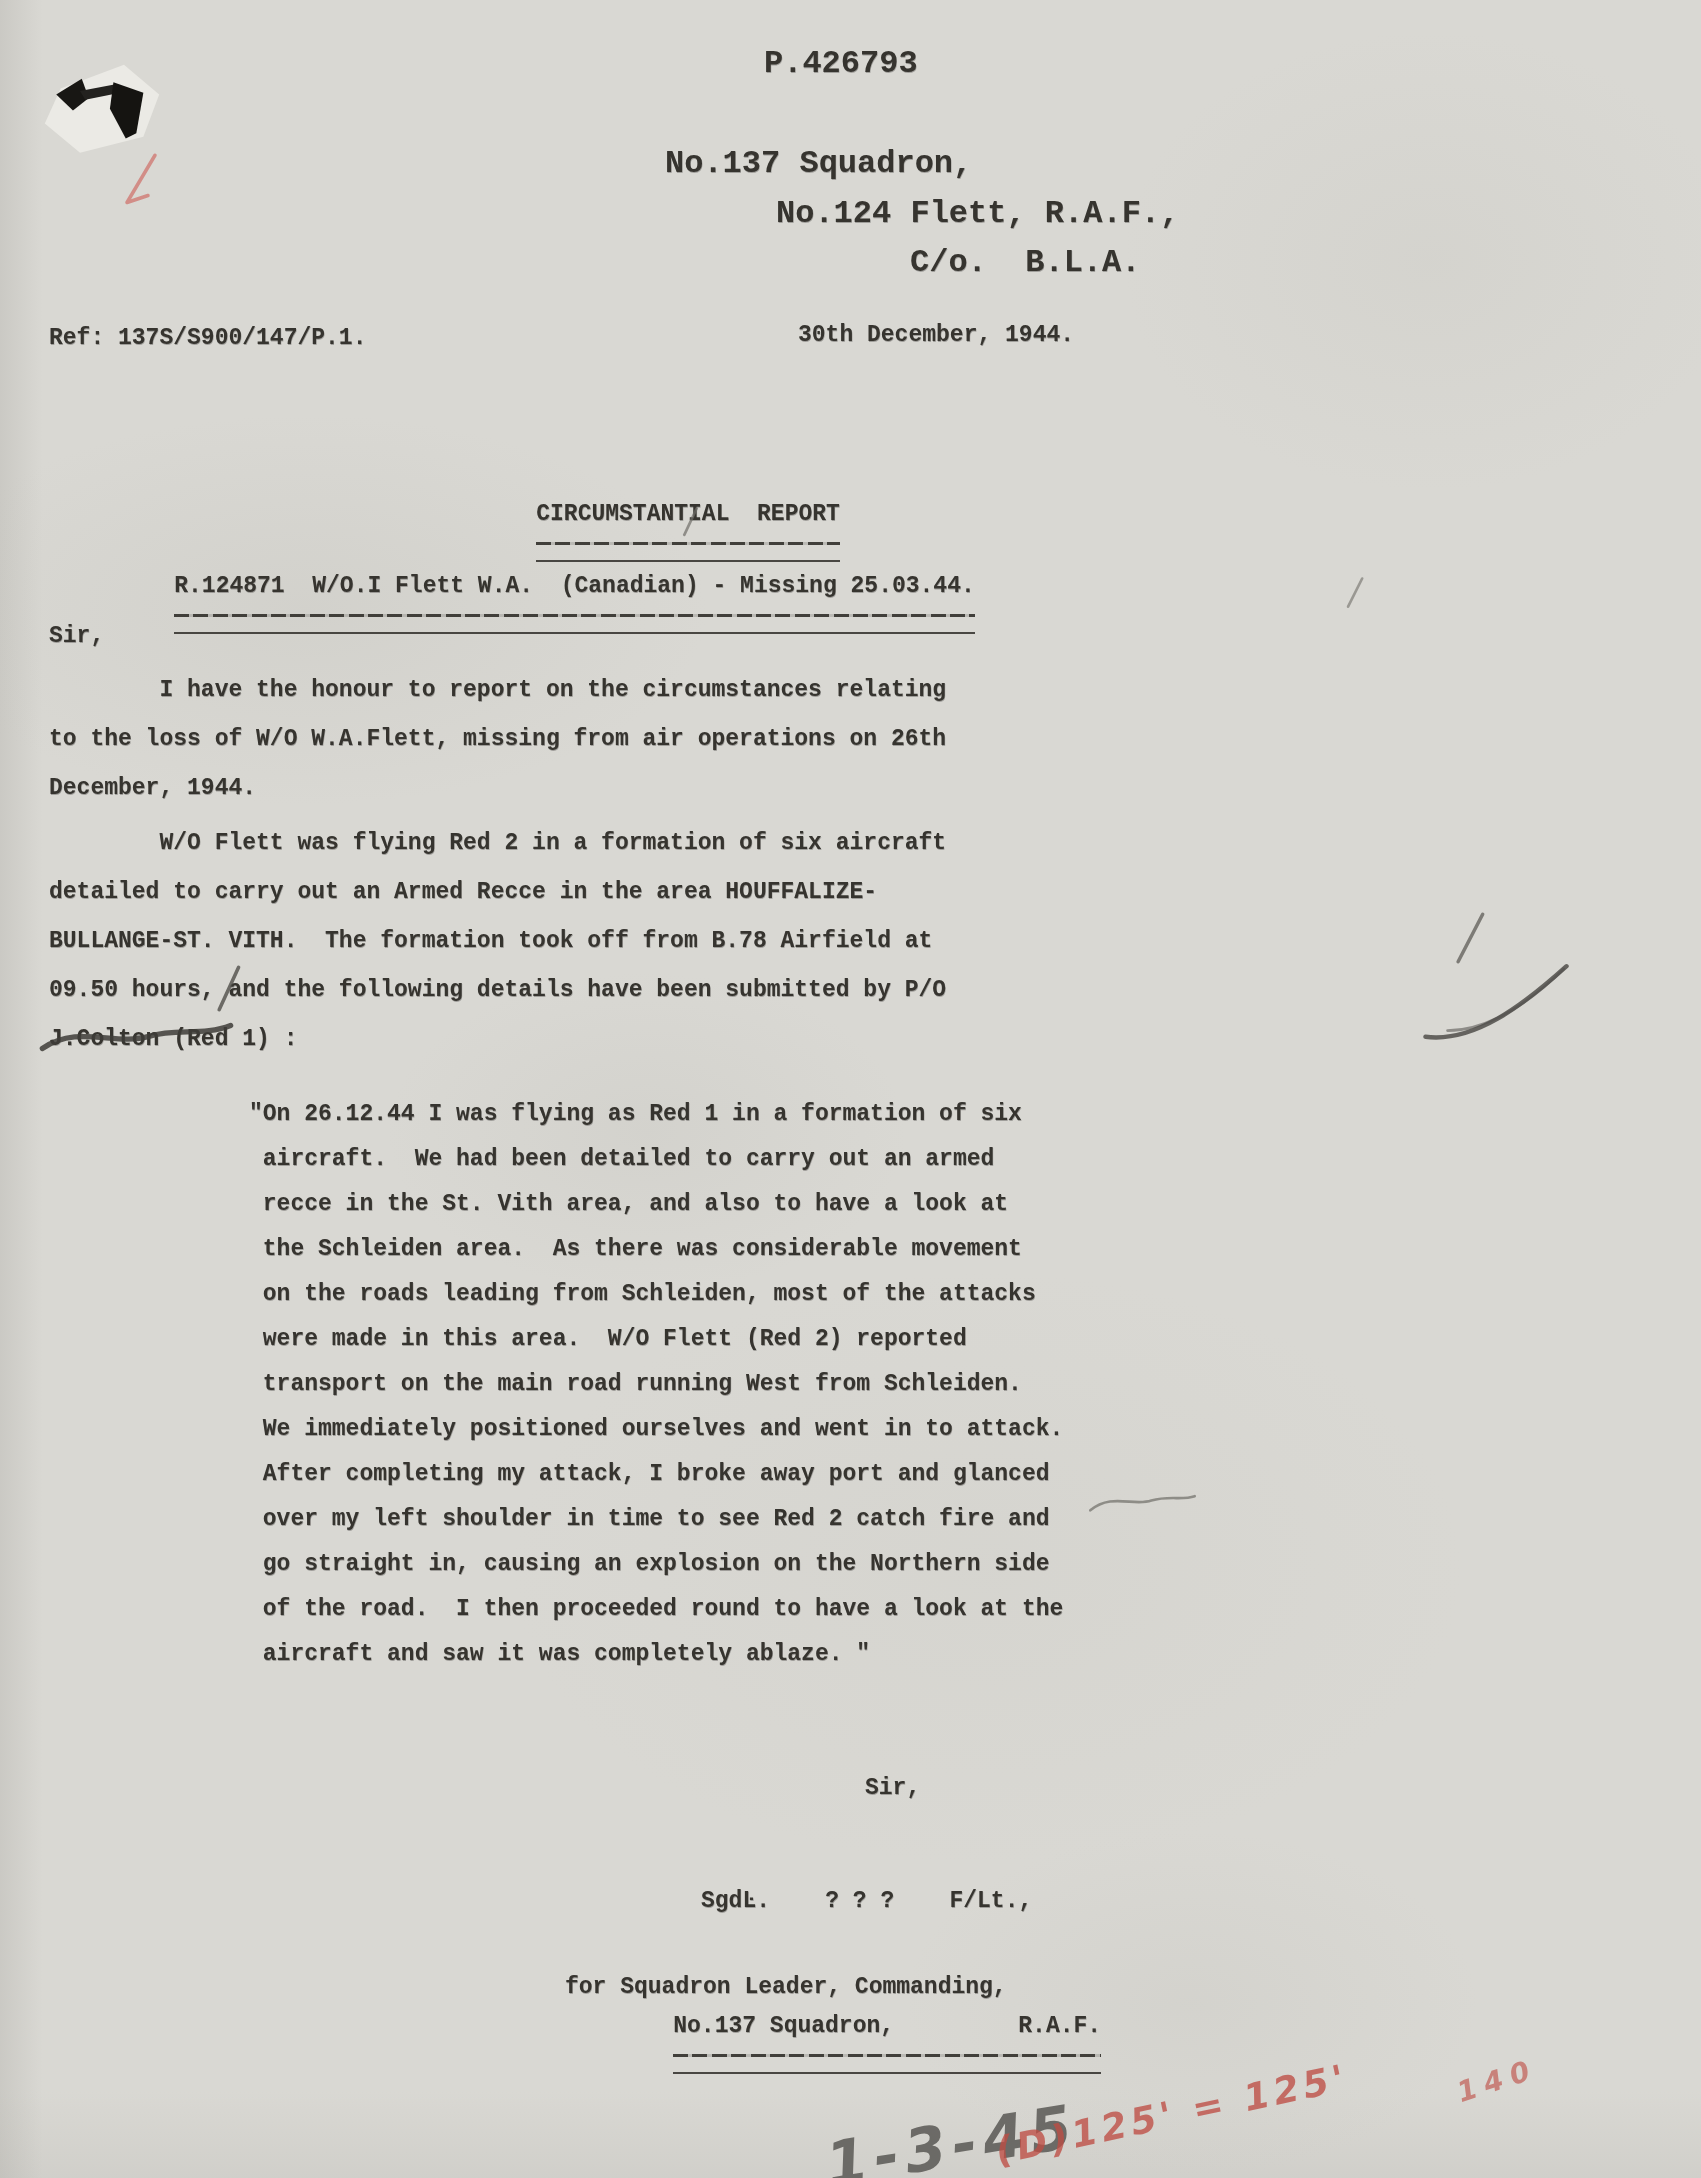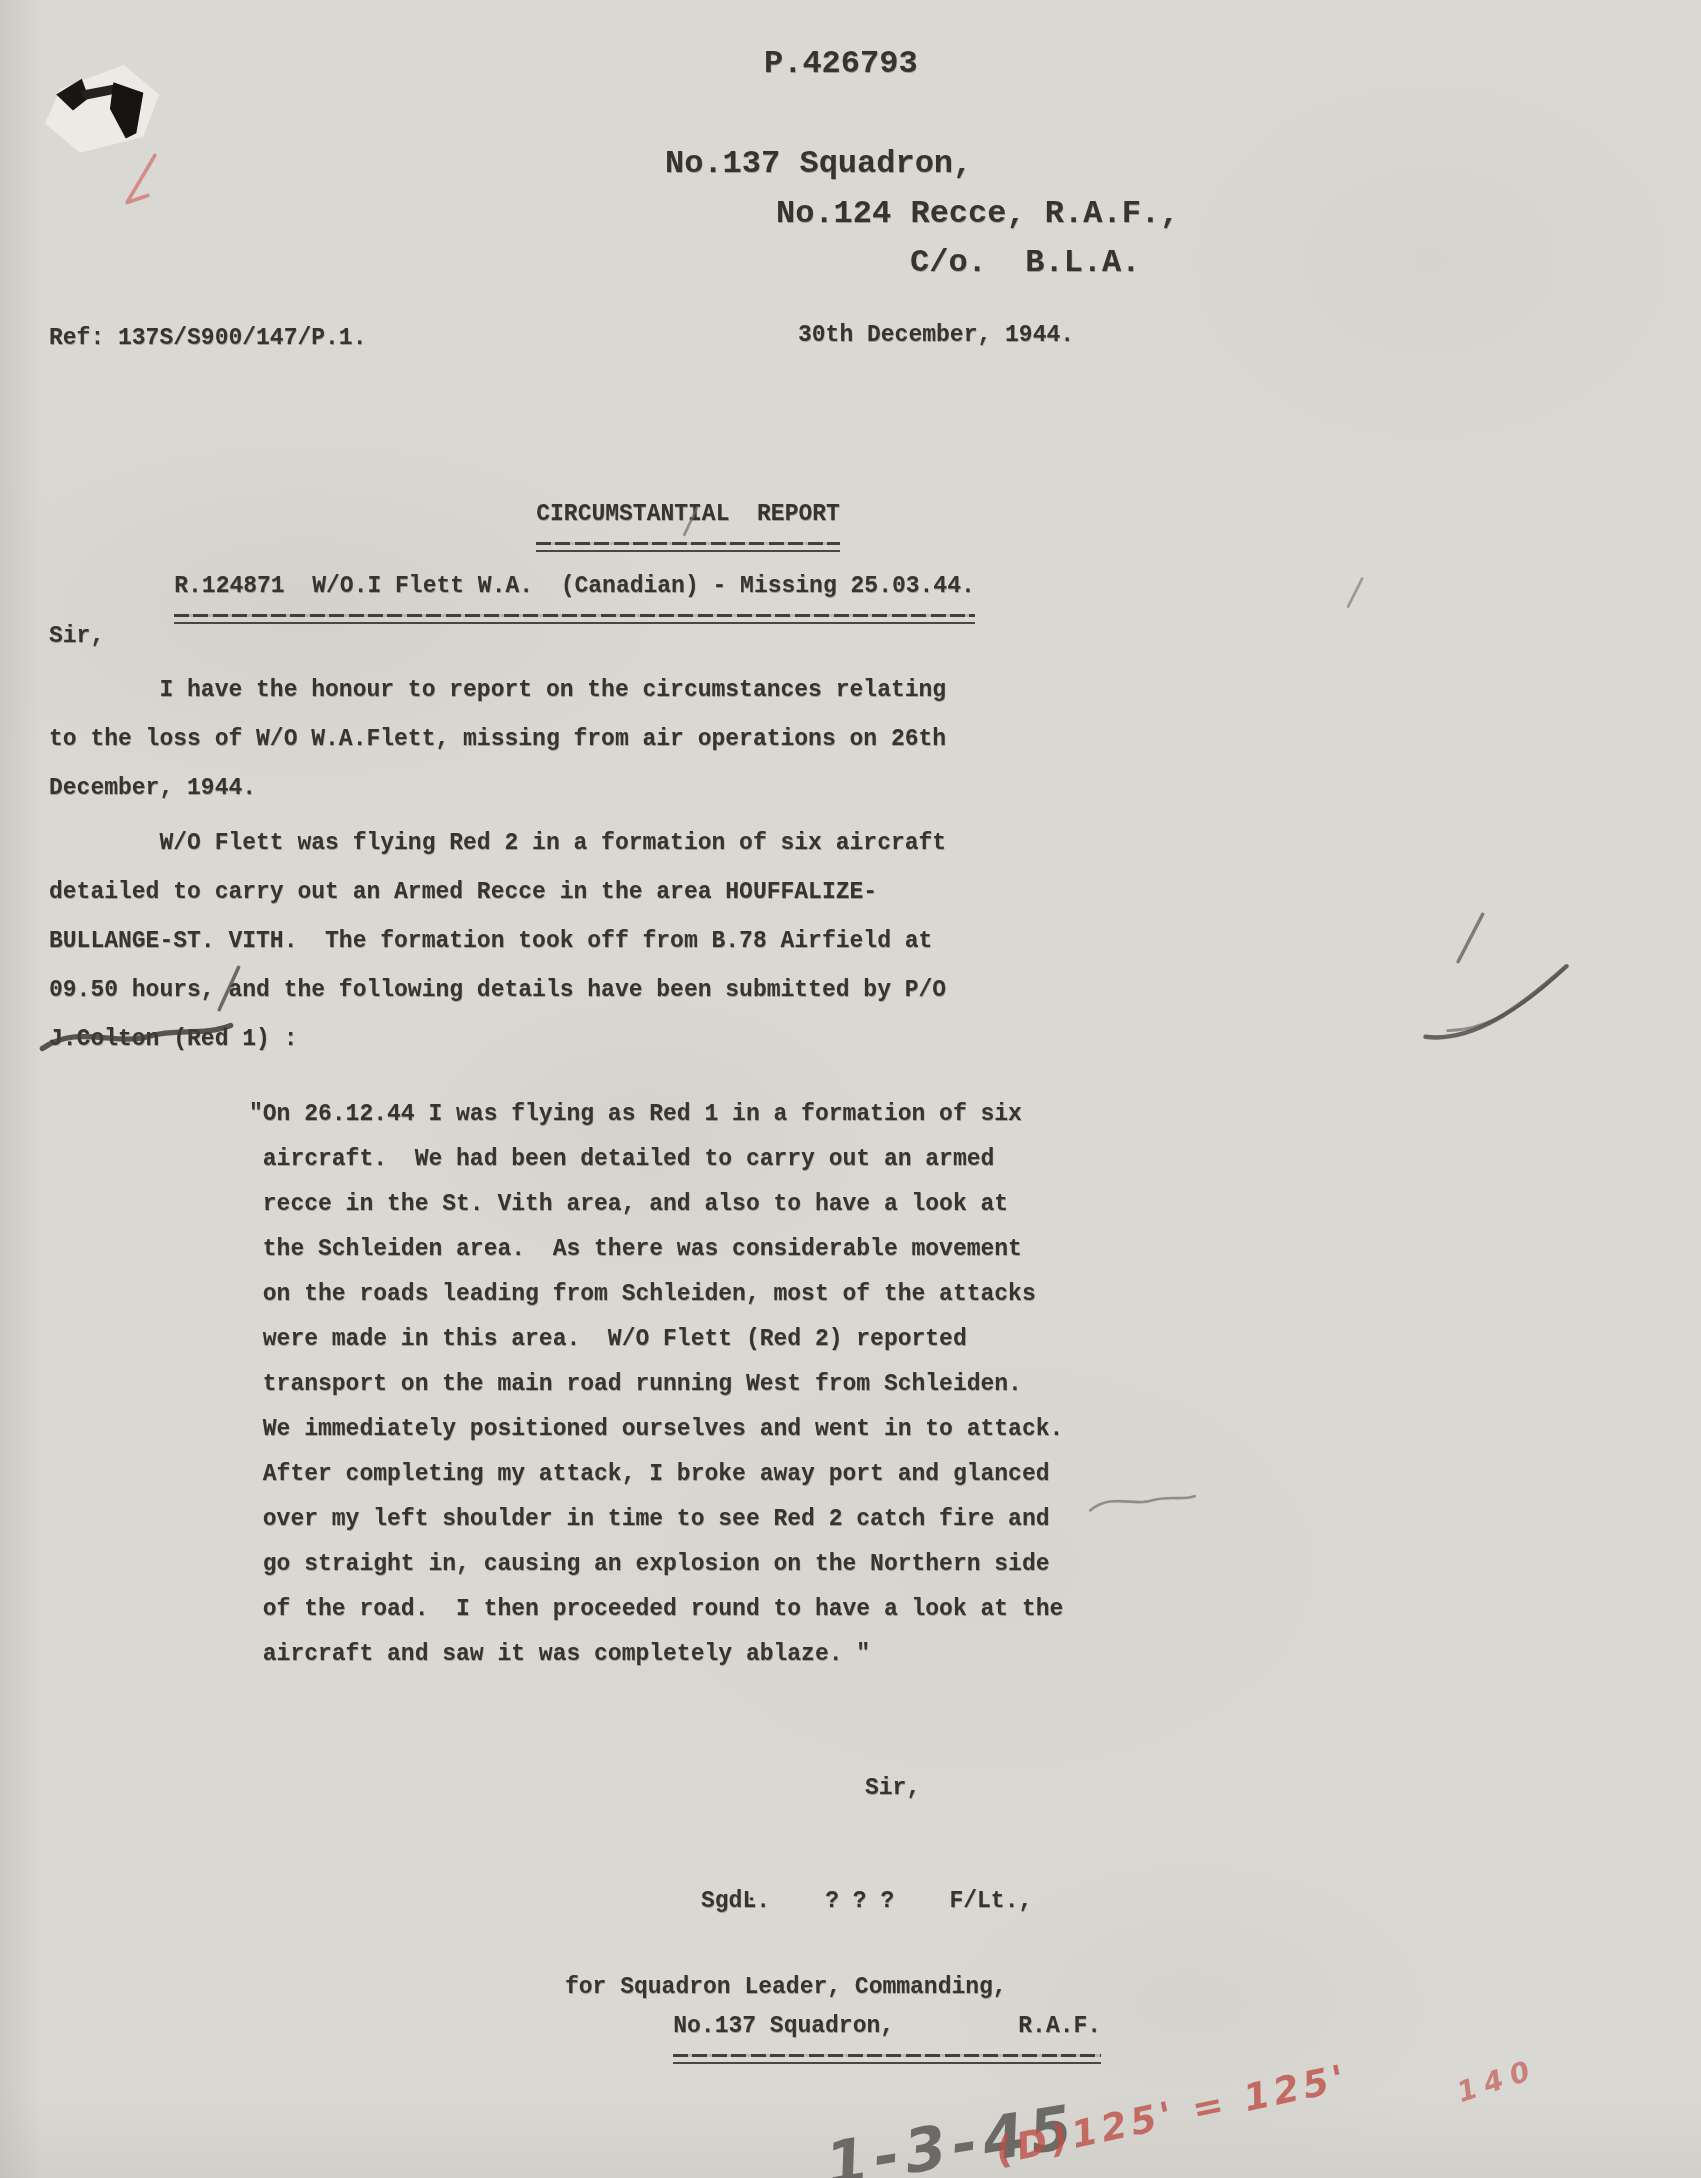--- a/index.html
+++ b/index.html
@@ -25,21 +25,21 @@
     color:#36342f;
     white-space:pre;
     font-size:23px;
     line-height:49px;
     text-shadow:0.5px 0.6px 0.6px rgba(25,24,22,.30);
   }
   .small{font-size:32px;line-height:49px;}
   .quote{line-height:45px;}
   .tline{white-space:pre;}
   
-  .ul2{display:inline-block;border-bottom:2.6px solid rgba(52,50,45,.88);padding-bottom:5px;}
+  .ul2{display:inline-block;border-bottom:2.6px solid rgba(52,50,45,.88);padding-bottom:15px;}
   .ul2::after{
     content:"";display:block;height:3.5px;margin-top:2.6px;
     background:repeating-linear-gradient(90deg,
       rgba(52,50,45,.92) 0 15px, rgba(52,50,45,.18) 15px 19.4px);
   }
   .hand{
     position:absolute;
     font-family:"DejaVu Sans",sans-serif;
     font-style:italic;font-weight:600;
     white-space:pre;
@@ -59,21 +59,21 @@
     <path d="M60,58 L102,50 L100,61 L66,68 Z" fill="#23221f"></path>
     <path d="M98,48 L132,60 L124,106 L112,112 L94,78 Z" fill="#151411"></path>
   </svg>
 
   <svg style="left:113px;top:148px" width="56" height="81" viewBox="0 0 64 92">
     <path d="M48,8 L16,62 M16,62 L40,54" fill="none" stroke="rgba(207,116,110,.75)" stroke-width="4" stroke-linecap="round"></path>
   </svg>
 
   <div class="typed small" style="left:764px;top:39px">P.426793</div>
   <div class="typed small" style="left:665px;top:139px">No.137 Squadron,</div>
-  <div class="typed small" style="left:776px;top:189px">No.124 Recce, R.A.F.,</div>
+  <div class="typed small" style="left:776px;top:189px">No.124 Flett, R.A.F.,</div>
   <div class="typed small" style="left:910px;top:238px">C/o.  B.L.A.</div>
 
   <div class="typed" style="left:49px;top:314px">Ref: 137S/S900/147/P.1.</div>
   <div class="typed" style="left:798px;top:311px">30th December, 1944.</div>
 
   <div class="typed" style="left:481px;top:441px">
     <span class="ul2">CIRCUMSTANTIAL  REPORT</span>
   </div>
   <div class="typed" style="left:119px;top:513px">
     <span class="ul2">R.124871  W/O.I Flett W.A.  (Canadian) - Missing 25.03.44.</span>

